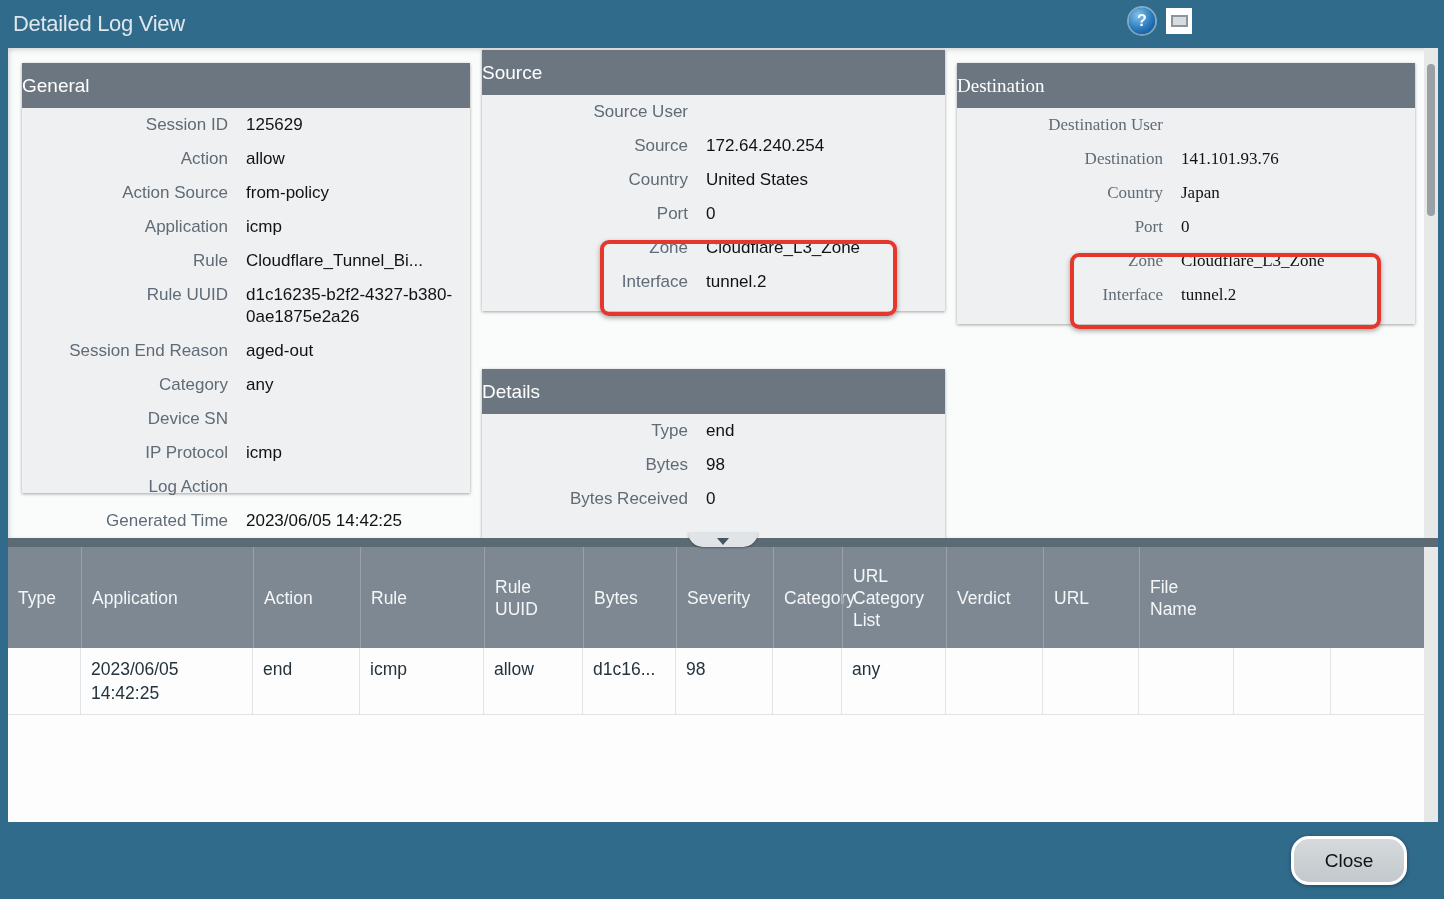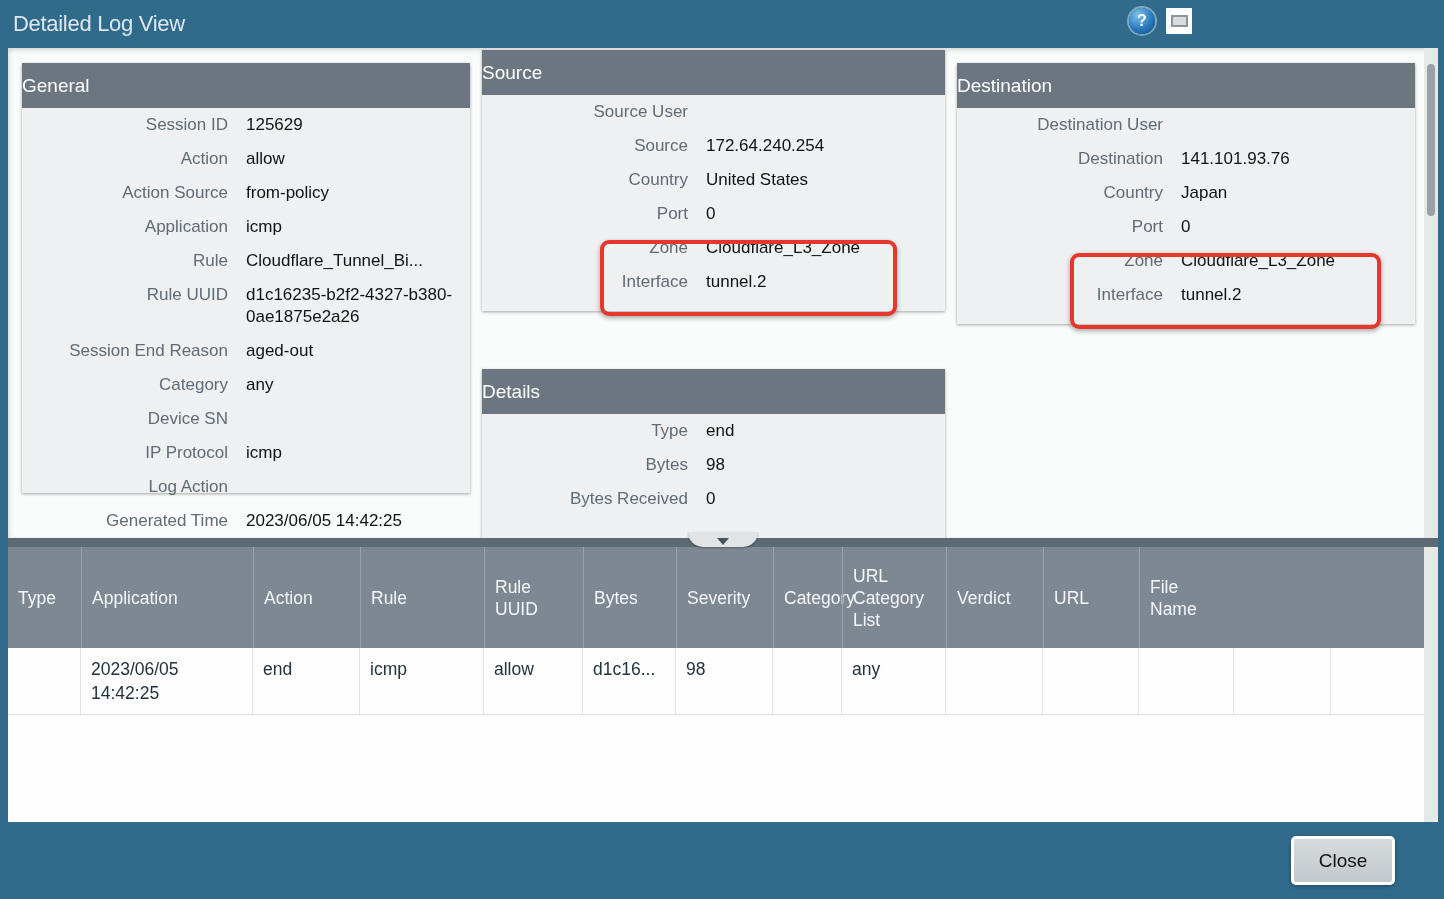--- a/index.html
+++ b/index.html
@@ -47,21 +47,21 @@
   .panel-body { position:relative; background:#eff0f1; padding:0 0 12px 0; }
   .prow { display:flex; padding:6px 0; line-height:22px; font-size:17px; }
   .plabel { flex:none; width:224px; padding-right:18px; text-align:right; color:#5f6b76; }
   .pvalue { flex:1; padding-right:14px; color:#101214; word-wrap:break-word; }
 
   .panel-general     { left:14px;  top:15px; width:448px; }
   .panel-general .panel-body { height:385px; }
   .panel-source      { left:474px; top:2px; width:463px; }
   .panel-details     { left:474px; top:321px; width:463px; }
   .panel-details .panel-body { min-height:124px; }
-  .panel-destination { left:949px; top:15px; width:458px; }
+  .panel-destination { left:949px; top:15px; width:458px;font-family:Liberation Serif, serif; }
 
   .highlight-box {
     position:absolute; border:4px solid #e5372c; border-radius:9px;
     box-shadow:0 2px 5px rgba(0,0,0,.35); pointer-events:none;
   }
   .panel-source .highlight-box      { left:118px; top:145px; width:297px; height:76px; }
   .panel-destination .highlight-box { left:113px; top:145px; width:311px; height:76px; }
 
   
   .vscroll {
@@ -115,23 +115,23 @@
     padding:9px 10px; font-size:17.5px; line-height:24px; color:#24333c;
     border-right:1px solid #e2e5e7; min-height:58px;
     overflow:hidden;
   }
   .table-gutter {
     position:absolute; right:0; top:0; bottom:0; width:14px; background:#e7e9e9;
   }
 
   
   .close-btn {
-    position:absolute; left:1291px; top:836px; width:104px; height:49px;
+    position:absolute; left:1291px; top:836px; width:116px; height:49px;
     background:linear-gradient(#d6dadd,#c2c8cc);
-    border:3px solid #ffffff; border-radius:5px;
+    border:3px solid #ffffff; border-radius:18px;
     font-family:inherit; font-size:19px; color:#101214;
     box-shadow:0 1px 4px rgba(0,0,0,.35); cursor:pointer;
   }
 </style>
 </head>
 <body>
 
 <div class="titlebar">
   <div class="title">Detailed Log View</div>
   <div class="titlebar-icons">

